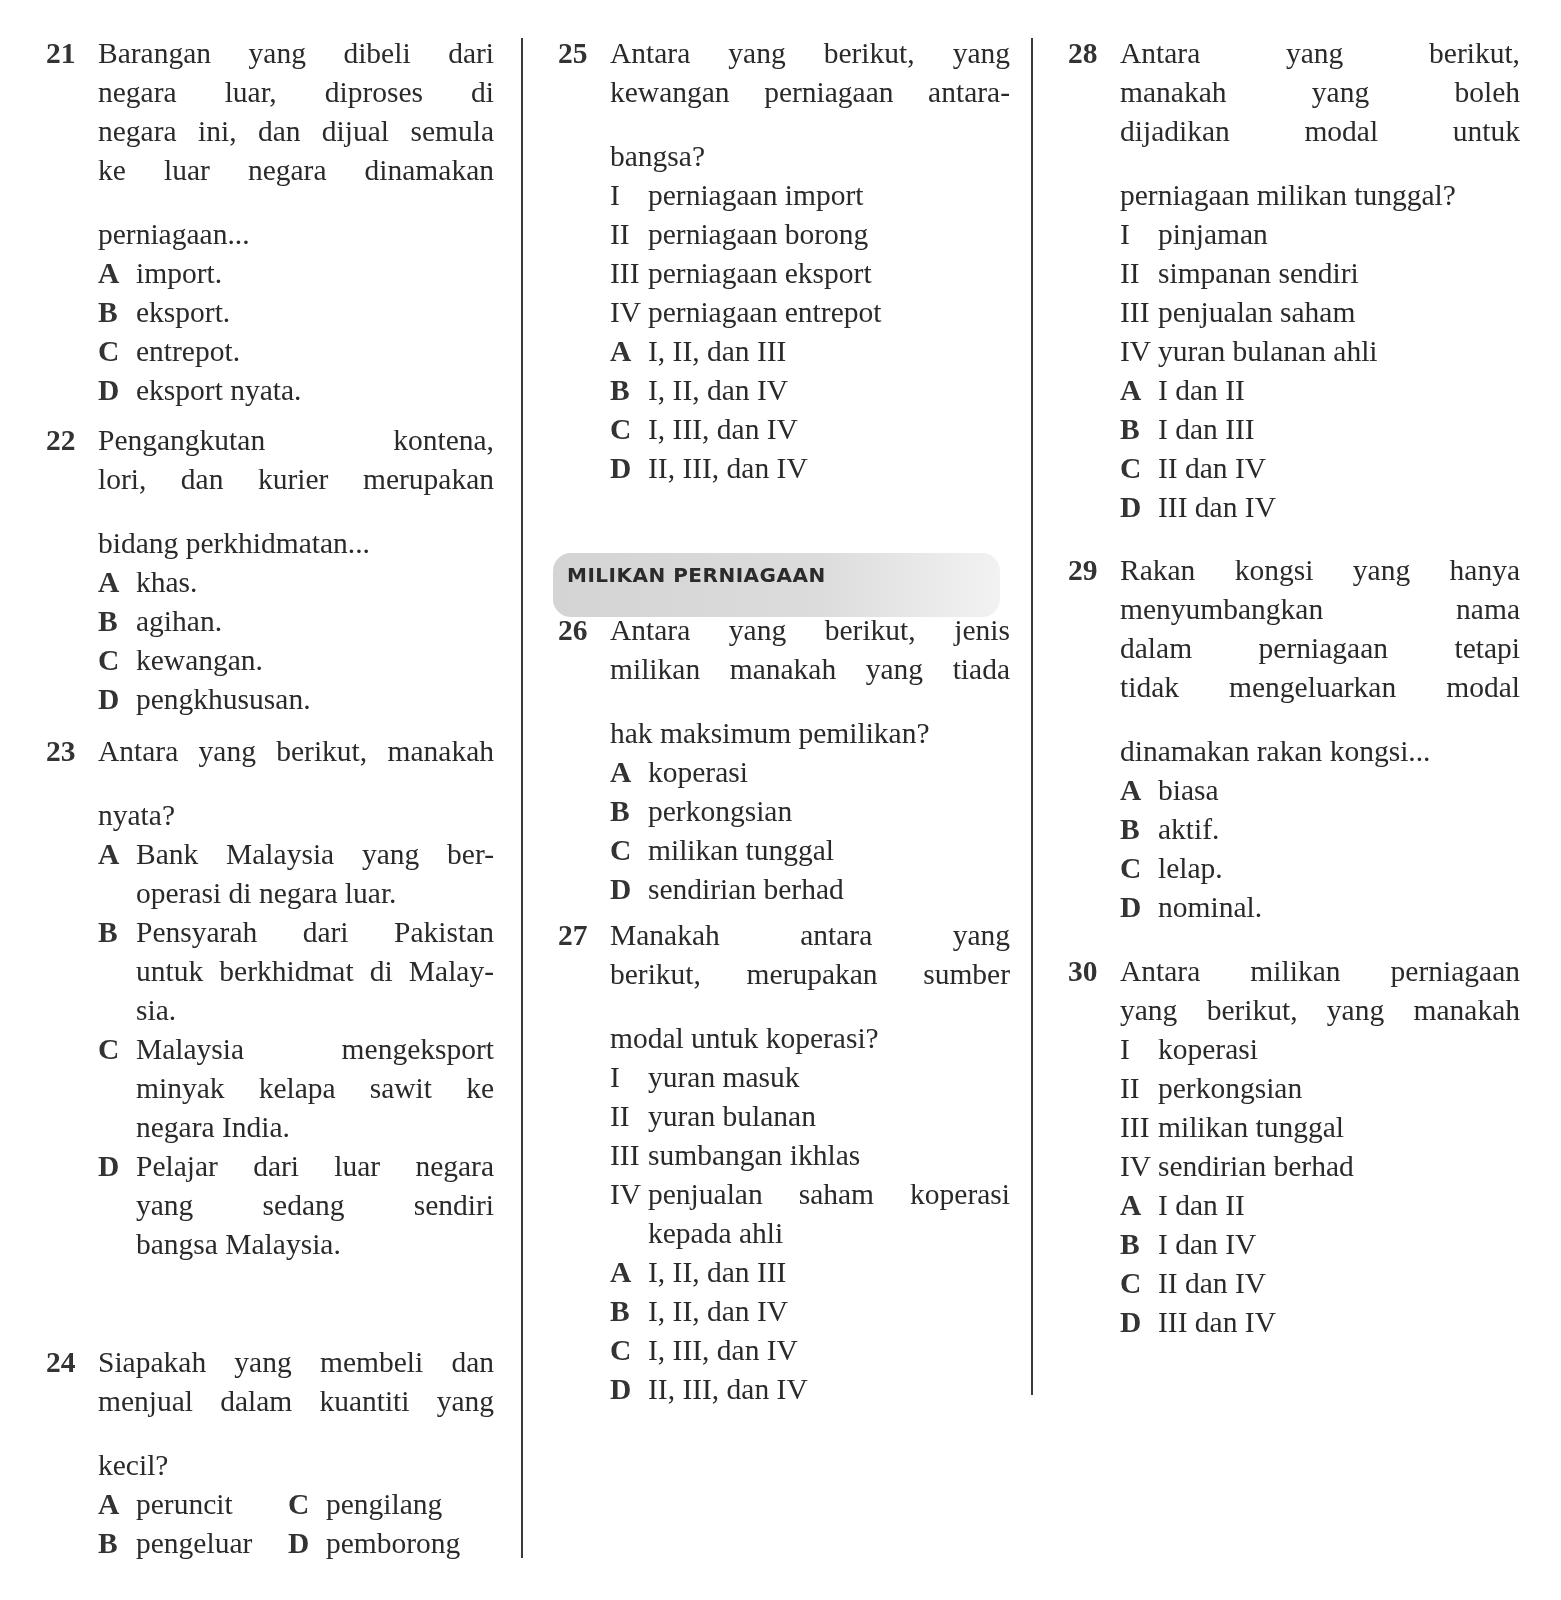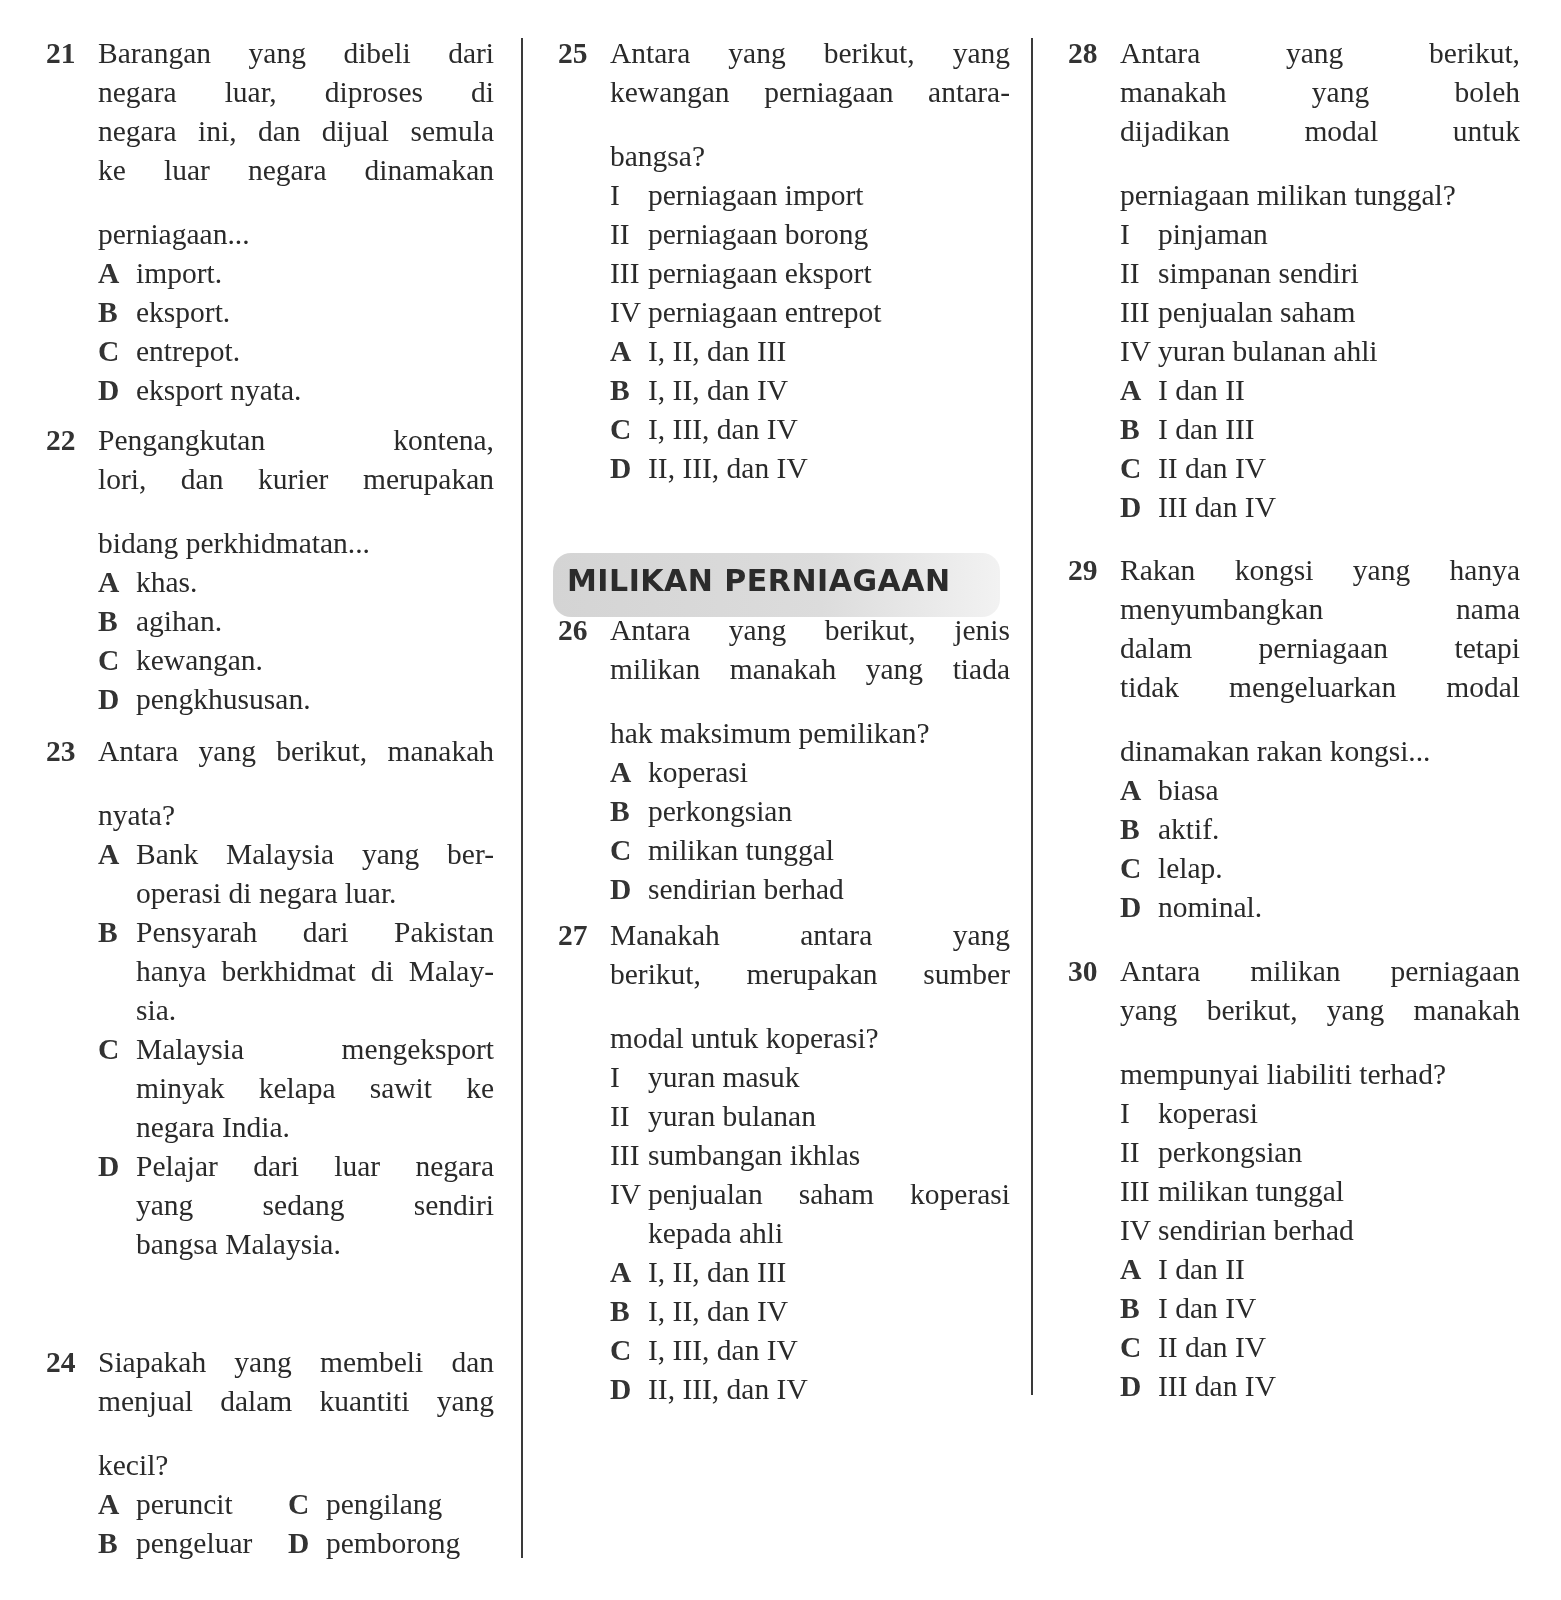--- a/index.html
+++ b/index.html
@@ -25,21 +25,21 @@
   .opttext .line.last { text-align-last: left; }
   .grid2 { display: grid; grid-template-columns: 190px 1fr; }
   .section-head {
     position: absolute; left: 553px; top: 553px; width: 447px; height: 64px;
     border-radius: 18px;
     background: linear-gradient(90deg, #d4d4d4 0%, #dcdcdc 60%, #f2f2f2 100%);
   }
   .section-head span {
     position: absolute; left: 14px; top: 10px;
     font-family: "DejaVu Sans", "Liberation Sans", sans-serif;
-    font-weight: bold; font-size: 30px; letter-spacing: 0.5px; color: #2b2b2b;
+    font-weight: bold; font-size: 20px; letter-spacing: 0.5px; color: #2b2b2b;
   }
 </style>
 </head>
 <body>
 
 <div class="divider" style="left:521px; top:38px; height:1520px;"></div>
 <div class="divider" style="left:1031px; top:38px; height:1357px;"></div>
 
 <div class="q" style="left:46px; top:34px; width:448px;">
   <span class="qnum">21</span>
@@ -108,21 +108,21 @@
         <span class="key">A</span>
       <span class="opttext">
           <span class="line">Bank Malaysia yang ber-</span>
           <span class="line last">operasi di negara luar.</span>
         </span>
       </div>
     <div class="row">
         <span class="key">B</span>
       <span class="opttext">
           <span class="line">Pensyarah dari Pakistan</span>
-          <span class="line">hanya berkhidmat di Malay-</span>
+          <span class="line">untuk berkhidmat di Malay-</span>
           <span class="line last">sia.</span>
         </span>
       </div>
     <div class="row">
         <span class="key">C</span>
       <span class="opttext">
           <span class="line">Malaysia mengeksport</span>
           <span class="line">minyak kelapa sawit ke</span>
           <span class="line last">negara India.</span>
         </span>
@@ -359,21 +359,20 @@
       </div>
   </div>
 </div>
 
 <div class="q" style="left:1068px; top:952px; width:452px;">
   <span class="qnum">30</span>
   <div class="qbody">
     <div class="stem">
       <span class="line">Antara milikan perniagaan</span>
       <span class="line">yang berikut, yang manakah</span>
-      <span class="line last">mempunyai liabiliti terhad?</span>
     </div>
     <div class="row">
         <span class="roman">I</span>
         <span class="opttext">koperasi</span>
       </div>
     <div class="row">
         <span class="roman">II</span>
         <span class="opttext">perkongsian</span>
       </div>
     <div class="row">

